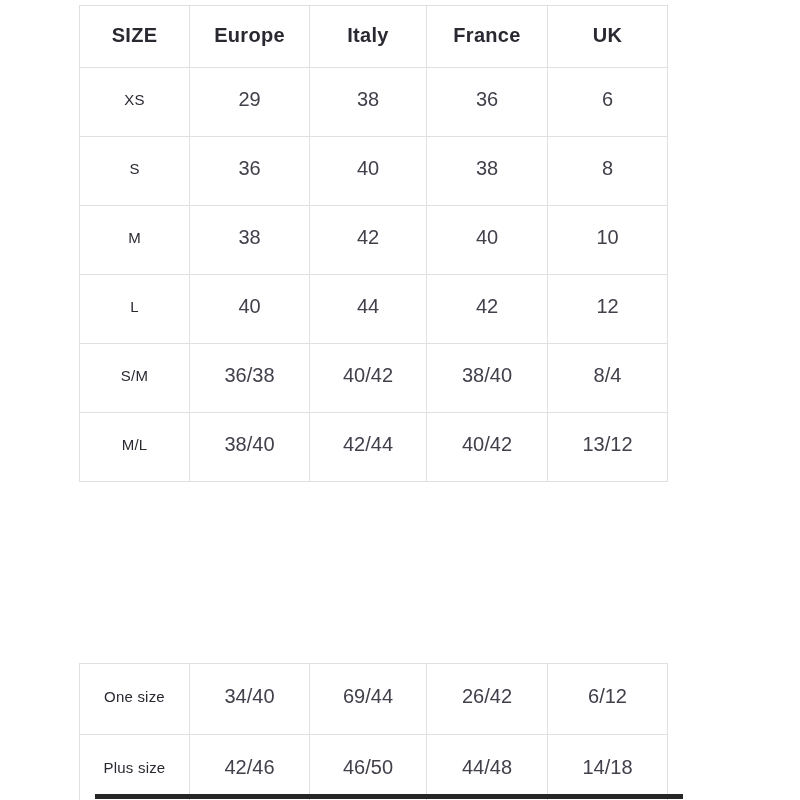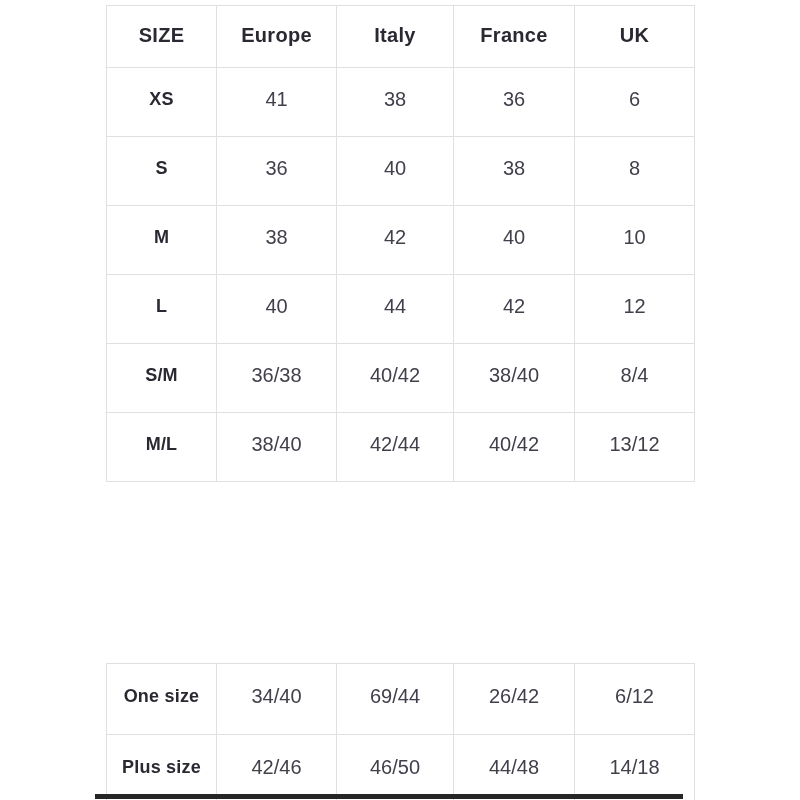--- a/index.html
+++ b/index.html
@@ -10,21 +10,21 @@
   .page {
     position: relative;
     width: 800px;
     height: 800px;
     background: #ffffff;
     font-family: "Liberation Sans", "DejaVu Sans", sans-serif;
     overflow: hidden;
   }
   table.size-table {
     position: absolute;
-    left: 106px;
+    left: 79px;
     border-collapse: collapse;
     table-layout: fixed;
     width: 588px;
     background: #ffffff;
   }
   table.size-table.main   { top: 5px; }
   table.size-table.special{ top: 663px; }
 
   table.size-table th,
   table.size-table td {
@@ -45,22 +45,22 @@
   }
   table.size-table.main tbody th,
   table.size-table.main tbody td {
     height: 62px;
   }
   table.size-table.special tbody th,
   table.size-table.special tbody td {
     height: 64px;
   }
   table.size-table tbody th {
-    font-size: 18px;
-    font-weight: 700;
+    font-size: 15px;
+    font-weight: 400;
     letter-spacing: 0.2px;
     color: var(--header-text, #2a2932);
   }
   table.size-table tbody td {
     font-size: 20px;
     font-weight: 400;
     color: var(--cell-text, #41404b);
   }
   .bottom-bar {
     position: absolute;
@@ -89,21 +89,21 @@
         <th>SIZE</th>
         <th>Europe</th>
         <th>Italy</th>
         <th>France</th>
         <th>UK</th>
       </tr>
     </thead>
     <tbody>
       <tr>
         <th>XS</th>
-        <td>41</td>
+        <td>29</td>
         <td>38</td>
         <td>36</td>
         <td>6</td>
       </tr>
       <tr>
         <th>S</th>
         <td>36</td>
         <td>40</td>
         <td>38</td>
         <td>8</td>

